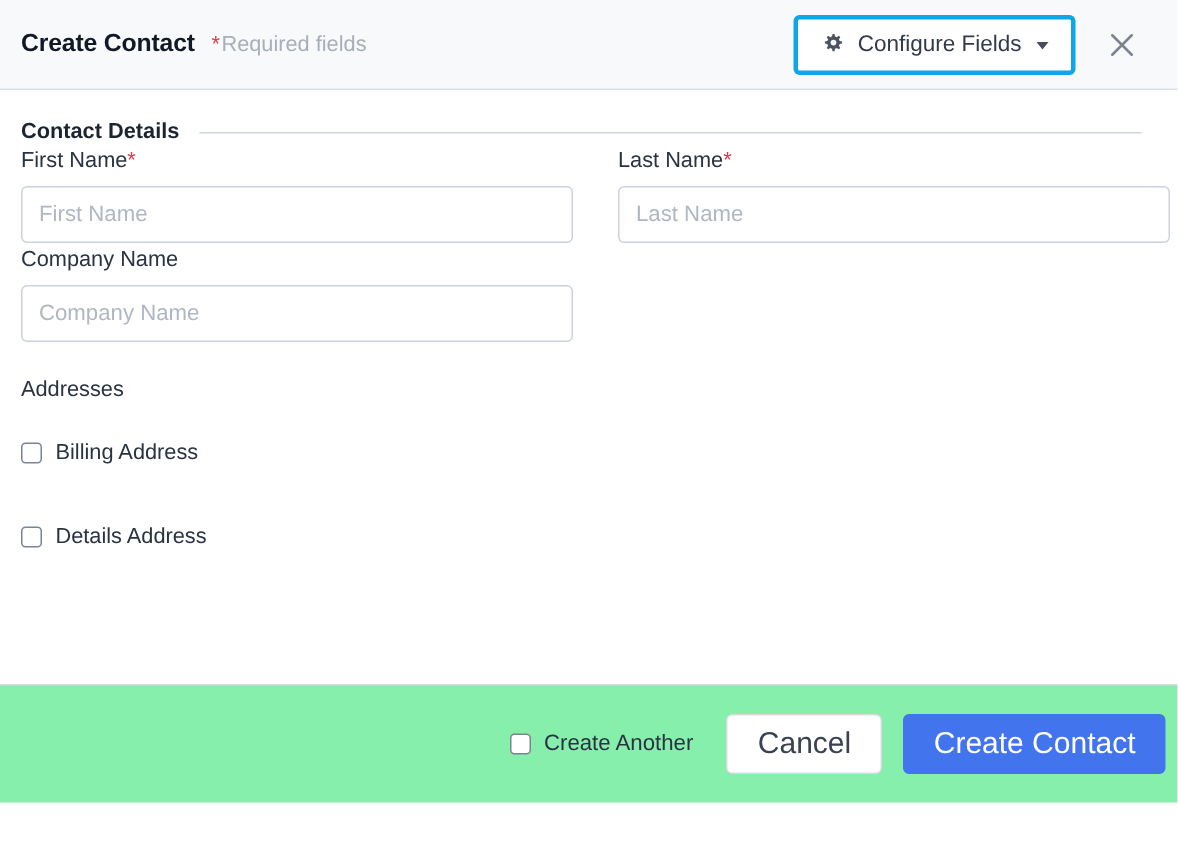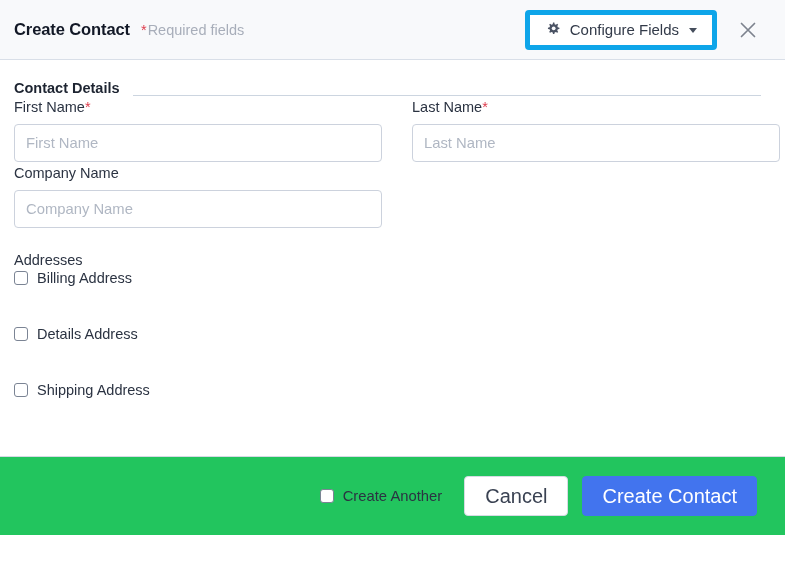--- a/index.html
+++ b/index.html
@@ -52,21 +52,21 @@
     color: #de3b4b;
     font-size: 14.5px;
     margin-right: 1px;
   }
 
   .header-spacer { flex: 1 1 auto; }
 
   .configure-btn {
     height: 40px;
     background: #ffffff;
-    border: 5px solid #0ea5e9;
+    border: 3px solid #0ea5e9;
     border-radius: 4px;
     display: flex;
     align-items: center;
     gap: 9px;
     padding: 0 15px;
     cursor: pointer;
     font-size: 15px;
     color: #323a49;
     white-space: nowrap;
   }
@@ -98,21 +98,21 @@
   
   .modal-body {
     flex: 1 1 auto;
     padding: 0 14px;
     overflow: hidden;
     position: relative;
   }
 
   .section-head {
     display: flex;
-    align-items: flex-end;
+    align-items: center;
     gap: 13px;
     margin-top: 20px;
   }
   .section-title {
     font-size: 14.5px;
     font-weight: bold;
     color: #1d2431;
     white-space: nowrap;
   }
   .section-rule {
@@ -150,21 +150,21 @@
     color: #2b3342;
     outline: none;
   }
   .text-input::placeholder { color: #b0b7c3; }
 
   .addresses-block { margin-top: 24px; }
   .addresses-label {
     font-size: 14.5px;
     color: #2b3342;
     display: block;
-    margin-bottom: 0;
+    margin-bottom: 24px;
   }
 
   .check-row {
     display: flex;
     align-items: center;
     gap: 9px;
     height: 20px;
     margin-bottom: 36px;
     cursor: pointer;
     width: fit-content;
@@ -183,27 +183,27 @@
   .check-label {
     font-size: 14.5px;
     color: #2b3342;
     line-height: 16px;
   }
 
   
   .modal-footer {
     flex: 0 0 79px;
     height: 79px;
-    background: #22c55e;
+    background: #86efac;
     border-top: 1px solid #d6d9e4;
     display: flex;
     align-items: center;
     justify-content: flex-end;
     gap: 14px;
-    padding: 0 28px;
+    padding: 0 8px;
   }
 
   .create-another {
     display: flex;
     align-items: center;
     gap: 9px;
     cursor: pointer;
     margin-right: 8px;
   }
   .create-another .check-label { font-size: 14.8px; }
@@ -302,24 +302,20 @@
       <div class="check-row">
         <span class="cbox"></span>
         <span class="check-label">Billing Address</span>
       </div>
 
       <div class="check-row">
         <span class="cbox"></span>
         <span class="check-label">Details Address</span>
       </div>
 
-      <div class="check-row">
-        <span class="cbox"></span>
-        <span class="check-label">Shipping Address</span>
-      </div>
     </div>
 
   </div>
 
   <div class="modal-footer">
     <div class="create-another">
       <span class="cbox"></span>
       <span class="check-label">Create Another</span>
     </div>
 

